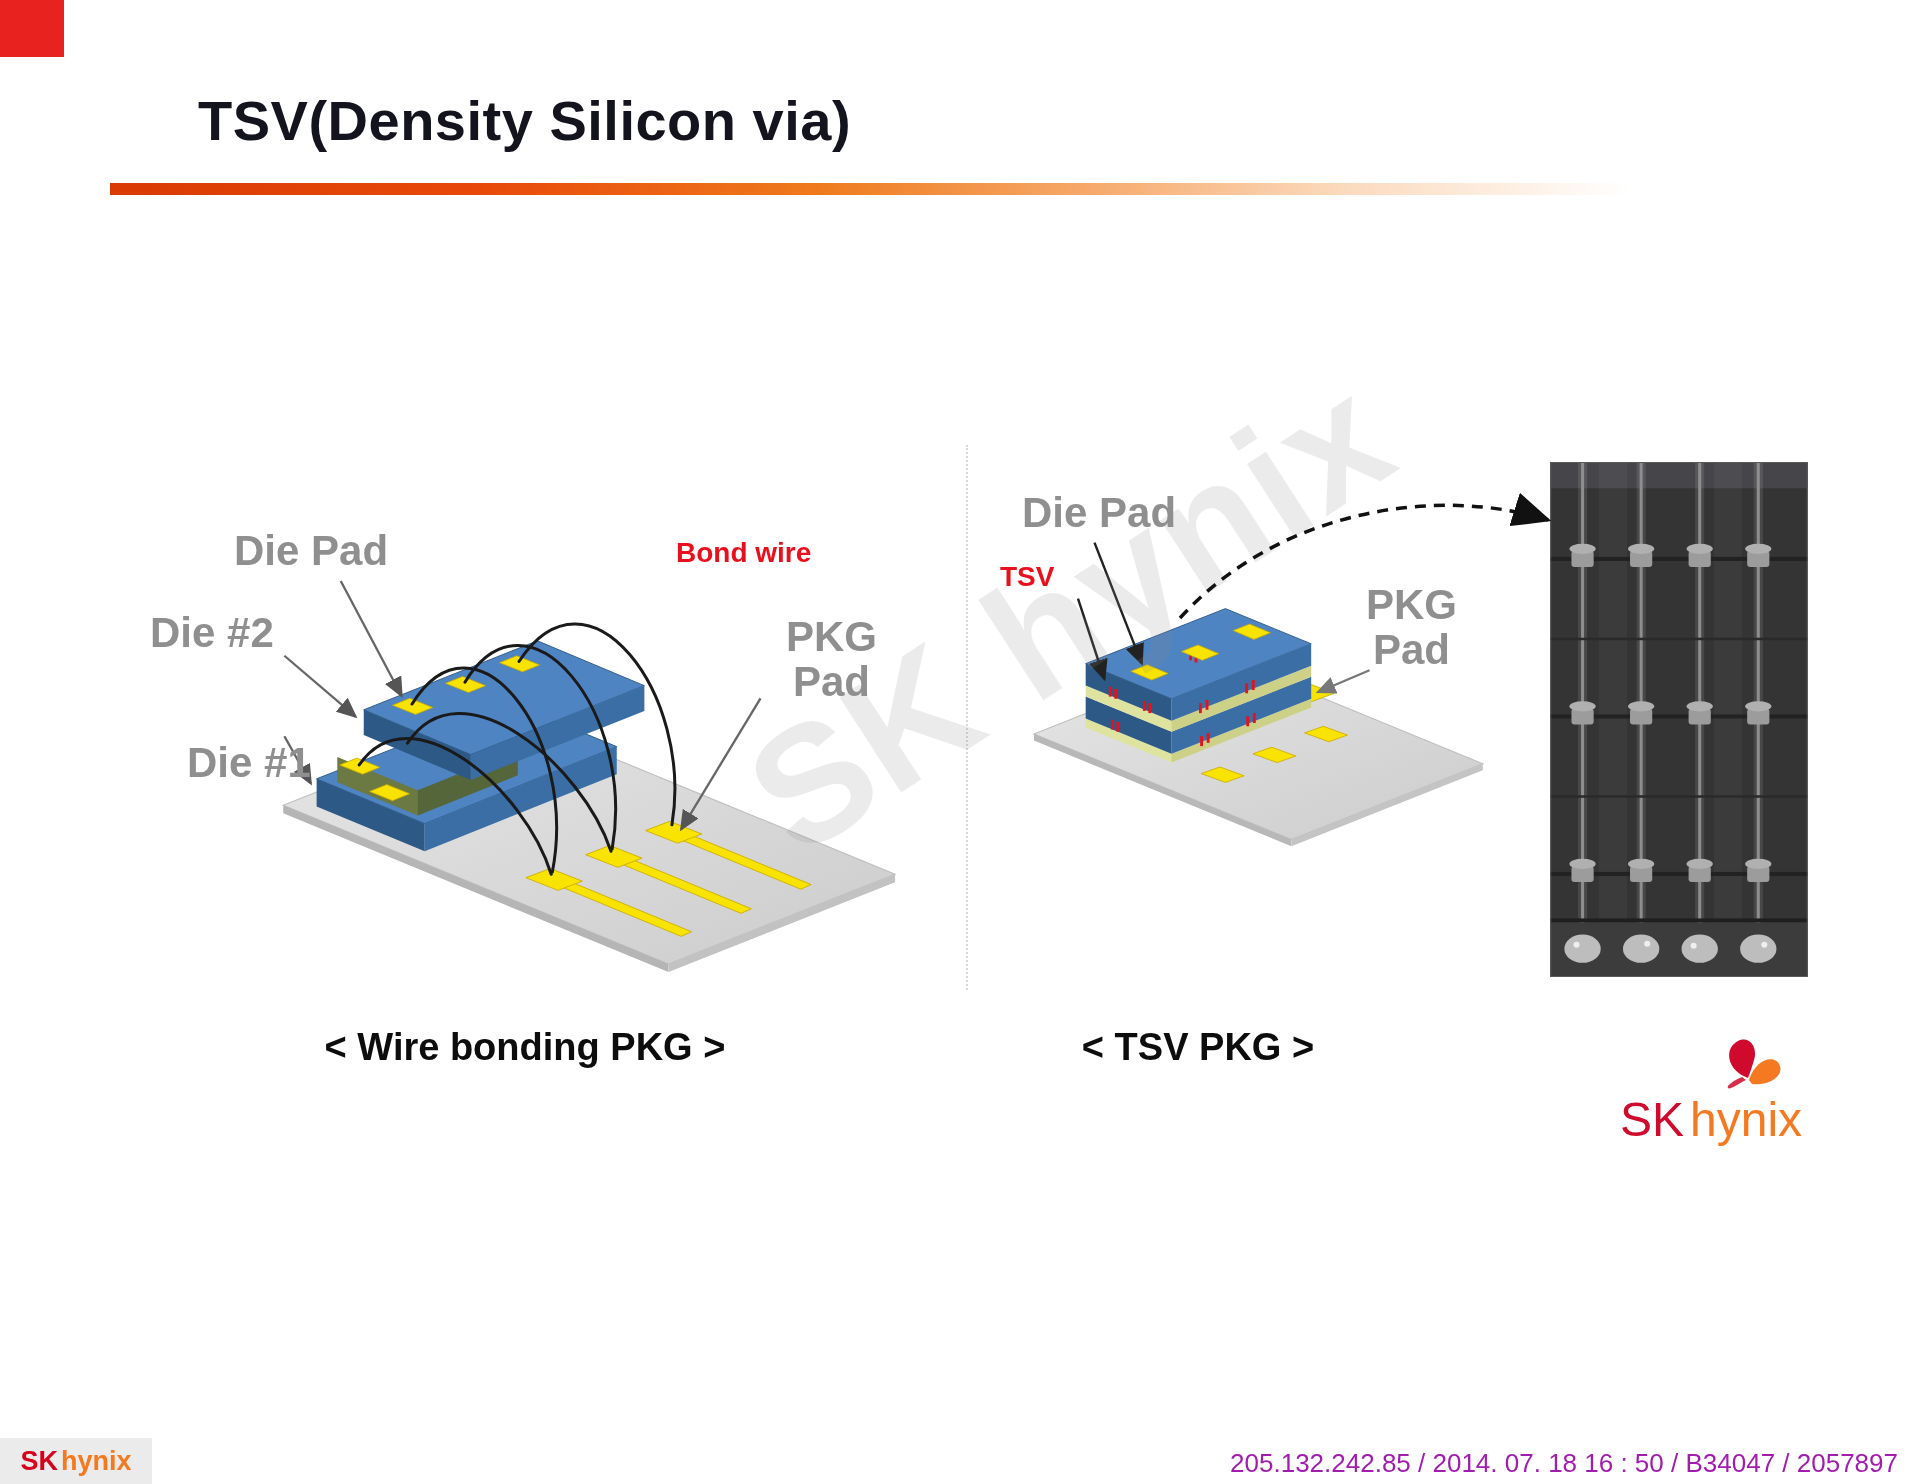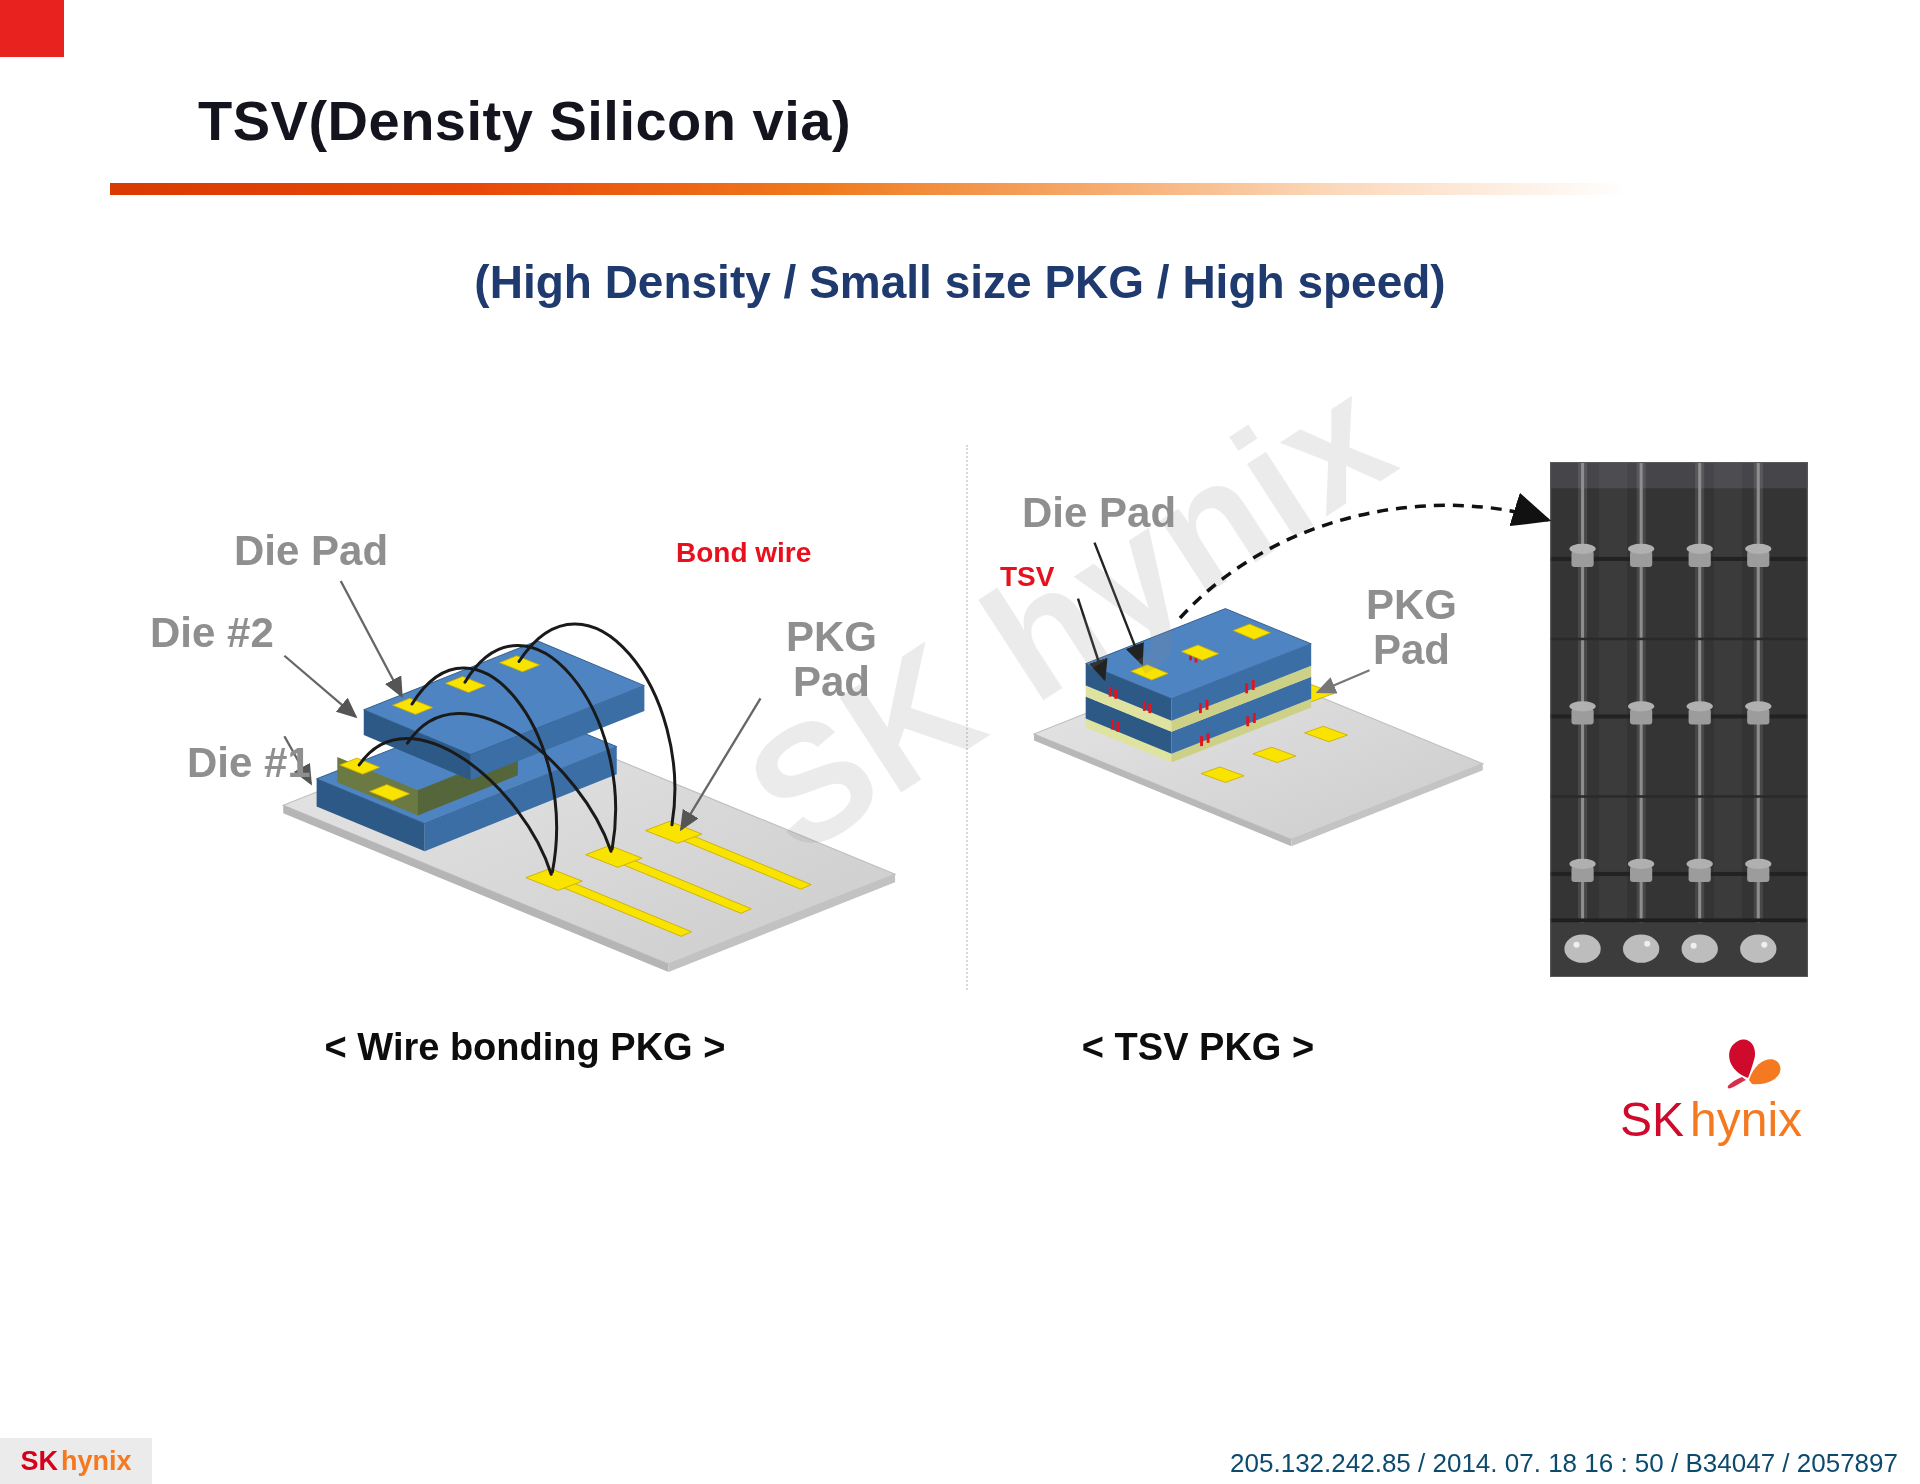--- a/index.html
+++ b/index.html
@@ -29,34 +29,33 @@
   .sem{position:absolute;left:1550px;top:462px;width:258px;height:515px;z-index:3;}
   .logo{position:absolute;left:1620px;top:1036px;width:240px;z-index:6;}
   .logo .fly{margin-left:98px;}
   .logo .txt{font-size:48px;font-weight:normal;white-space:nowrap;margin-top:-4px;}
   .logo .sk{color:#cf0a2c;}
   .logo .hy{color:#f47920;margin-left:6px;}
   .badge{position:absolute;left:0;top:1438px;width:152px;height:46px;background:#ebebeb;
          display:flex;align-items:center;justify-content:center;font-size:27px;font-weight:bold;}
   .badge .sk{color:#d6001c;}
   .badge .hy{color:#f47920;margin-left:3px;}
-  .footer-info{position:absolute;right:22px;top:1448px;font-size:26px;color:#0c4a6e;white-space:nowrap;}
+  .footer-info{position:absolute;right:22px;top:1448px;font-size:26px;color:#a21caf;white-space:nowrap;}
 </style>
 </head>
 <body>
 
 <div class="slide">
 
   <div class="corner-block"></div>
 
   <h1 class="title">TSV(Density Silicon via)</h1>
   <div class="title-rule"></div>
 
   <div class="subtitle">
-    <div>(High Density / Small size PKG / High speed)</div>
   </div>
 
   <div class="watermark">
     <span>SK hynix</span>
   </div>
 
   <div class="divider"></div>
 
   <svg class="diagram" style="left:220px;top:420px;" width="690" height="667" viewBox="0 0 600 580">
     <defs>

